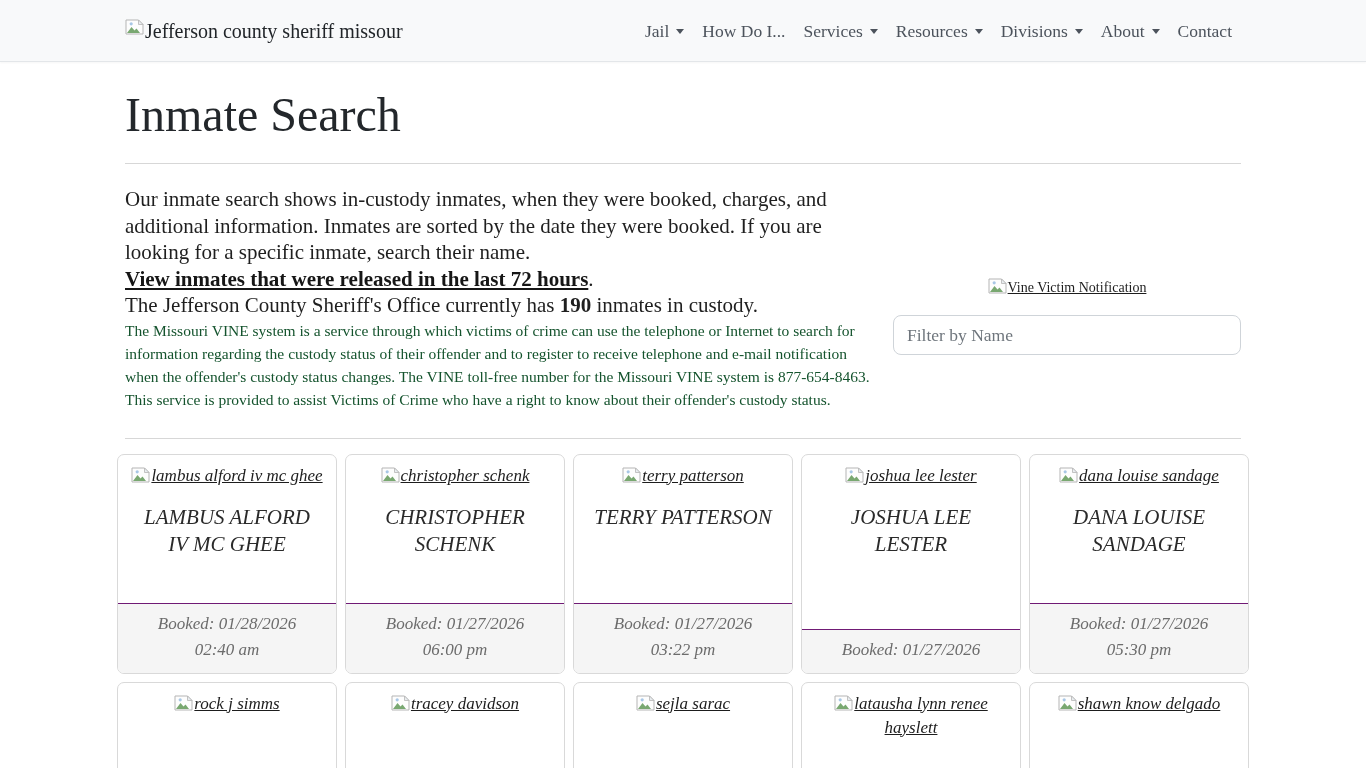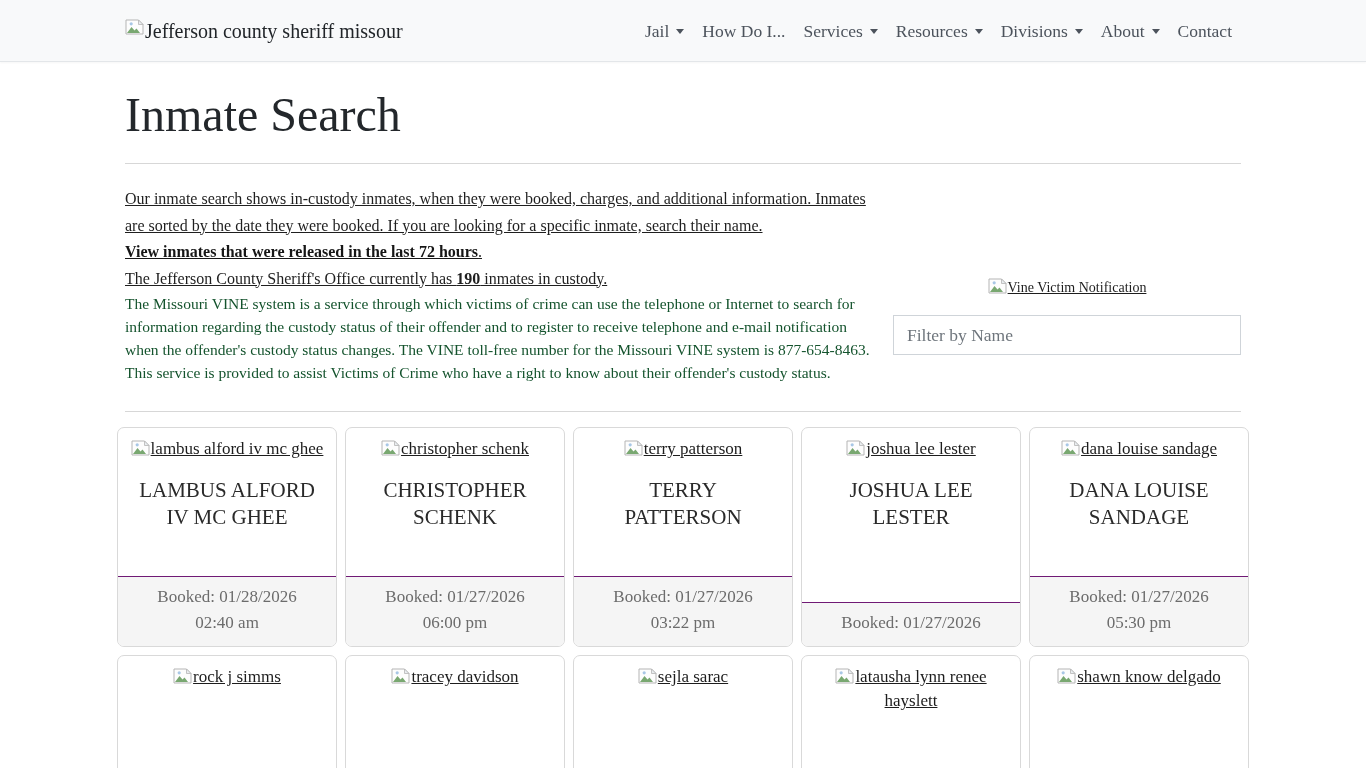--- a/index.html
+++ b/index.html
@@ -38,51 +38,52 @@
   
   h1.page-title { font-size: 48px; font-weight: 400; color: #23272b; margin: 25px 0 21px; }
   hr.rule { border: none; border-top: 1px solid #d7d7d7; }
   hr.rule-1 { margin-bottom: 22px; }
   hr.rule-2 { margin-top: 27px; }
 
   
   .content-row { display: flex; }
   .col-left { width: 748px; }
   .col-right { flex: 1; margin-left: 20px; }
-  .intro, .released-line, .custody-line { font-size: 16px; line-height: 26.5px; color: #1f1f1f; text-decoration: underline; }
+  .intro, .released-line, .custody-line { font-size: 21px; line-height: 26.5px; color: #1f1f1f; }
   .released-line a { color: #161616; font-weight: bold; text-decoration: underline; }
   .custody-line b { font-weight: bold; }
   .vine-text { font-size: 15.5px; line-height: 23px; color: #14532d; }
 
   .vine-link-wrap { margin-top: 92px; text-align: center; }
   .vine-link-wrap a { font-size: 14px; color: #1d1d1d; text-decoration: underline; }
   .vine-link-wrap .img-ico { vertical-align: -2px; margin-right: 1px; }
 
   .filter-input {
     margin-top: 17px; width: 100%; height: 40px;
-    border: 1px solid #cfd4d9; border-radius: 0;
+    border: 1px solid #cfd4d9; border-radius: 8px;
     padding: 0 13px; font-family: "Liberation Serif", serif;
     font-size: 17.5px; color: #333; background: #fff; outline: none;
   }
   .filter-input::placeholder { color: #6e757c; }
 
   
   .cards-grid {
     margin: 15px -8px 0;
     display: grid;
     grid-template-columns: repeat(5, 1fr);
     grid-auto-rows: 220px;
     gap: 8px;
   }
   .card {
     background: #fff;
     border: 1px solid #d9d9d9;
     border-radius: 7px;
     display: flex; flex-direction: column;
     overflow: hidden;
+    font-style: italic;
   }
   .card-photo-link {
     margin-top: 10px; padding: 0 12px; text-align: center;
     font-size: 17px; line-height: 22px;
   }
   .card-photo-link a { color: #1d1d1d; text-decoration: underline; }
   .card-photo-link .img-ico { vertical-align: -2px; margin-right: 1px; }
   .card-name {
     margin: 15px auto 0; max-width: 184px;
     font-size: 21px; line-height: 27px; font-weight: 400;

